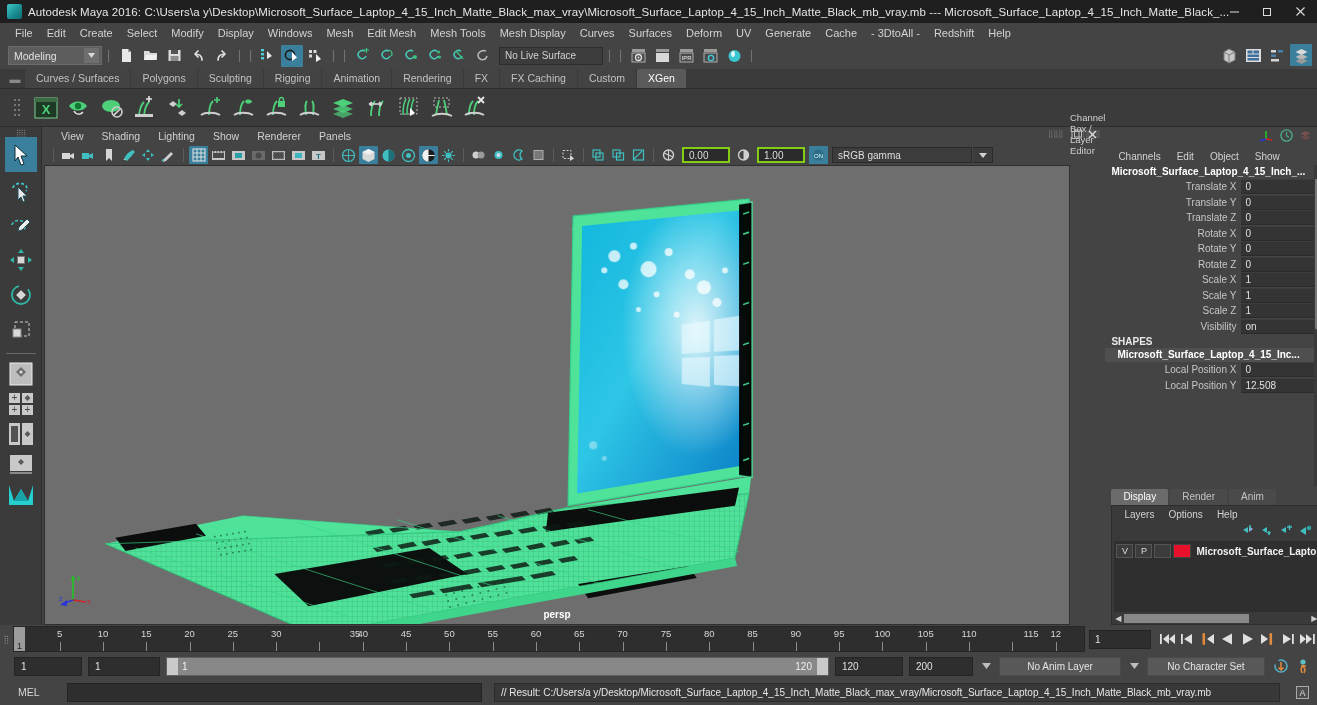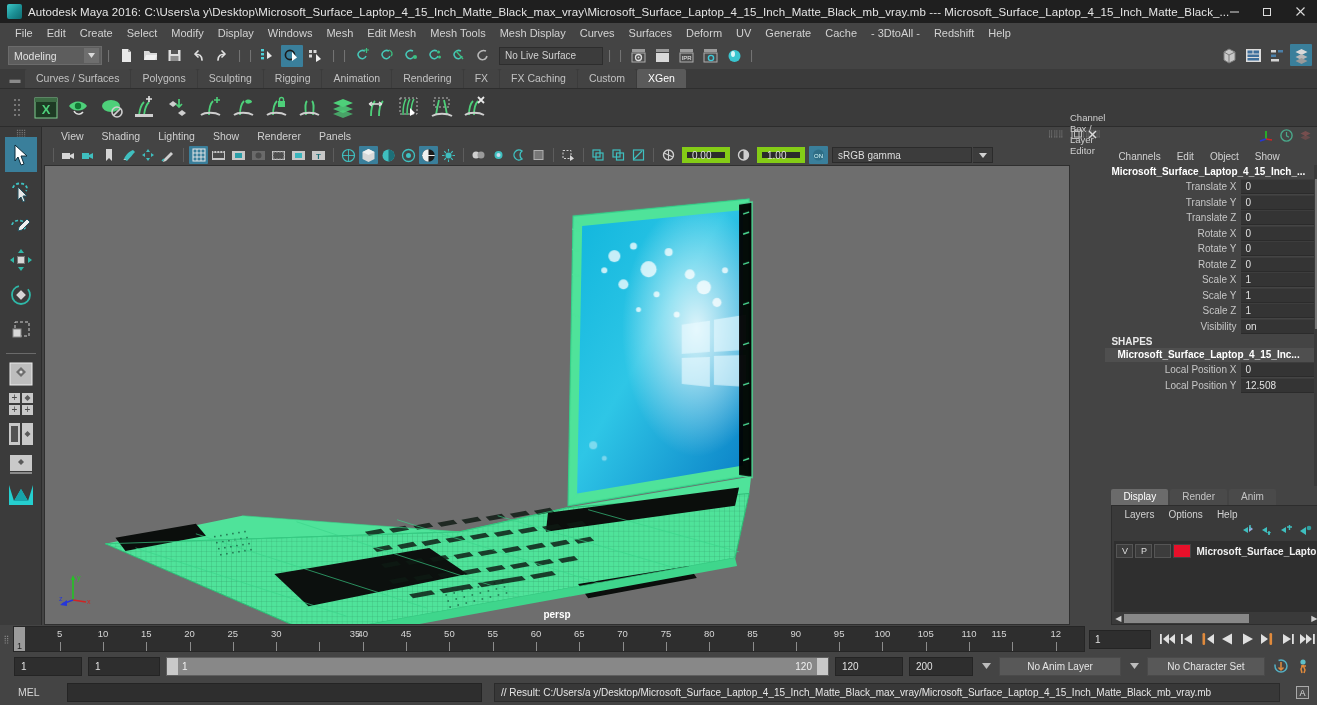--- a/index.html
+++ b/index.html
@@ -108,21 +108,21 @@
     height:18px;flex:0 0 18px;background:#444;display:flex;align-items:center;padding-left:10px;
   }
   .vp-menubar .mi{ font-size:10.5px;color:#d0d0d0;padding:0 9px; }
   .vp-toolbar{
     height:20px;flex:0 0 20px;background:#444;display:flex;align-items:center;padding-left:7px;gap:1px;
   }
   .vbtn{ width:19px;height:18px;display:flex;align-items:center;justify-content:center;flex:0 0 19px;border-radius:1px;}
   .vbtn.sel{ background:#3a7f9b; }
   .vsep{ width:1px;height:14px;background:#5d5d5d;margin:0 4px;flex:0 0 1px; }
   .numfield{
-    width:48px;height:16px;background:#2b2b2b;border:5px solid #84cc16;color:#dcdcdc;
+    width:48px;height:16px;background:#2b2b2b;border:2px solid #84cc16;color:#dcdcdc;
     font-size:10px;display:flex;align-items:center;padding-left:5px;margin:0 3px;
   }
   .gammabox{
     width:140px;height:16px;background:#3c3c3c;border:1px solid #2b2b2b;color:#dedede;
     font-size:10px;display:flex;align-items:center;padding-left:5px;margin-left:3px;
   }
   .gamma-arrow{
     width:20px;height:16px;background:#3c3c3c;border:1px solid #2b2b2b;border-left:none;
     display:flex;align-items:center;justify-content:center;color:#ccc;font-size:8px;
   }
@@ -1338,21 +1338,21 @@
         <div class="ts-tlabel" style="left: 781.843px;">90</div>
         <div class="ts-tick" style="left: 781.843px;"></div>
         <div class="ts-tlabel" style="left: 825.149px;">95</div>
         <div class="ts-tick" style="left: 825.149px;"></div>
         <div class="ts-tlabel" style="left: 868.455px;">100</div>
         <div class="ts-tick" style="left: 868.455px;"></div>
         <div class="ts-tlabel" style="left: 911.76px;">105</div>
         <div class="ts-tick" style="left: 911.76px;"></div>
         <div class="ts-tlabel" style="left: 955.066px;">110</div>
         <div class="ts-tick" style="left: 955.066px;"></div>
-        <div class="ts-tlabel" style="left: 985px;">115</div>
+        <div class="ts-tlabel" style="left: 1017px;">115</div>
         <div class="ts-tick" style="left: 998.372px;"></div>
         <div class="ts-tlabel" style="left: 1041.68px;">12</div>
         <div class="ts-tick" style="left: 1041.68px;"></div>
       </div>
     <div class="cur-field">1</div>
     <div class="pb-btn">
       <svg width="17" height="14" viewBox="0 0 17 14">
           <rect x="1" y="2" width="1.8" height="10" fill="#e0e0e0"></rect>
           <path d="M10 2v10L4 7z" fill="#e0e0e0"></path>
           <path d="M16 2v10l-6-5z" fill="#e0e0e0"></path>

